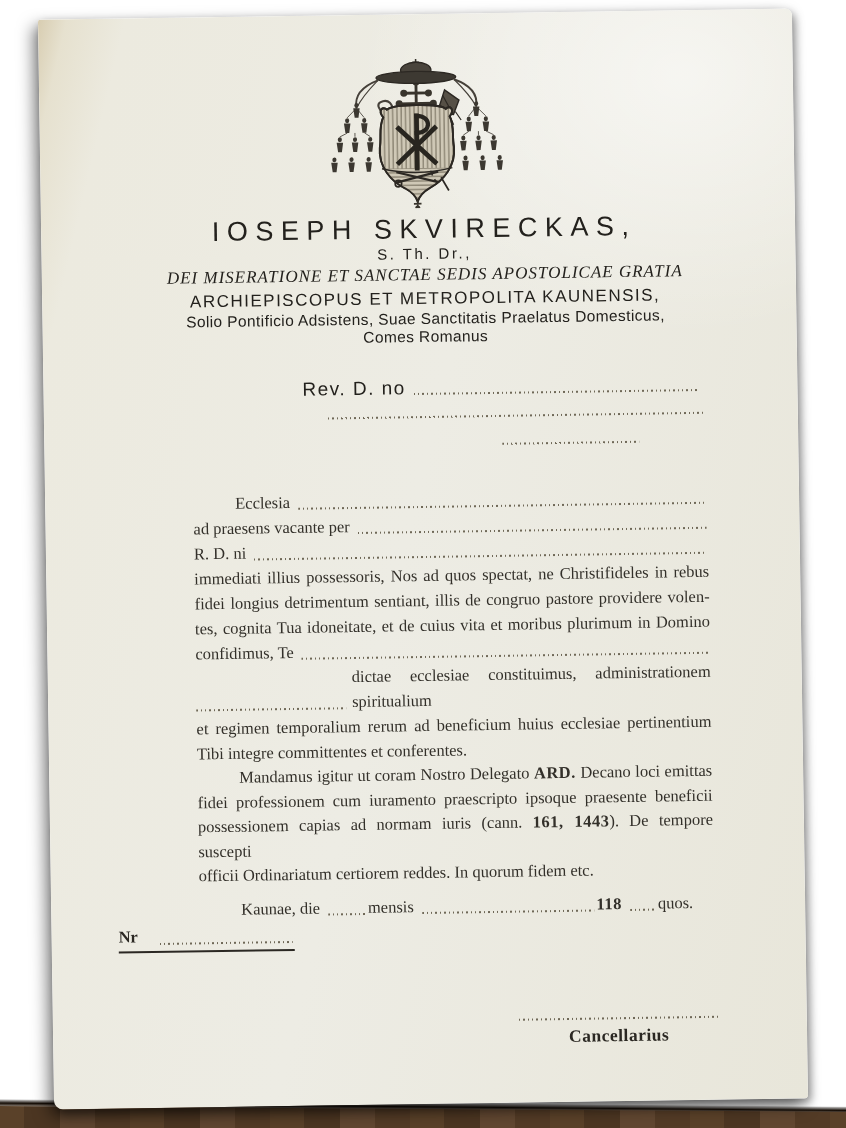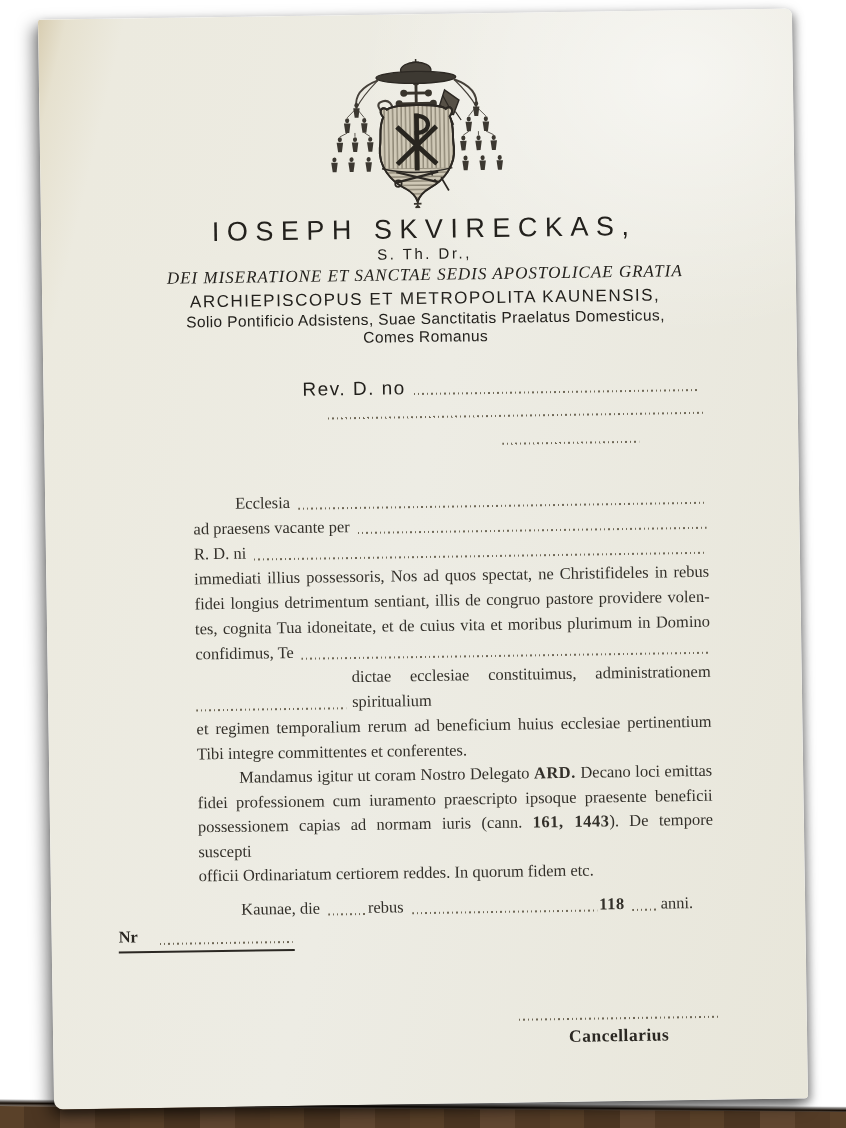--- a/index.html
+++ b/index.html
@@ -236,25 +236,25 @@
       <div class="bl just ind"><span>Mandamus igitur ut coram Nostro Delegato</span> <span class="b">ARD.</span> <span>Decano loci emittas</span></div>
       <div class="bl just">fidei professionem cum iuramento praescripto ipsoque praesente beneficii</div>
       <div class="bl just"><span>possessionem capias ad normam iuris (cann.</span> <span class="b">161, 1443</span><span>). De tempore suscepti</span></div>
       <div class="bl">officii Ordinariatum certiorem reddes.  In quorum fidem etc.</div>
     </div>
   </div>
 
   <div class="dateline">
     <span>Kaunae, die</span>
     <span class="dots w38"></span>
-    <span>rebus</span>
+    <span>mensis</span>
     <span class="dots wfill"></span>
     <span class="b">118</span>
     <span class="dots w26"></span>
-    <span>anni.</span>
+    <span>quos.</span>
   </div>
 
   <div class="nr-row">
     <span>Nr</span>
     <span class="dots"></span>
   </div>
 
   <div class="sig">
     <div class="dotline"></div>
     <div class="sig-label">Cancellarius</div>

